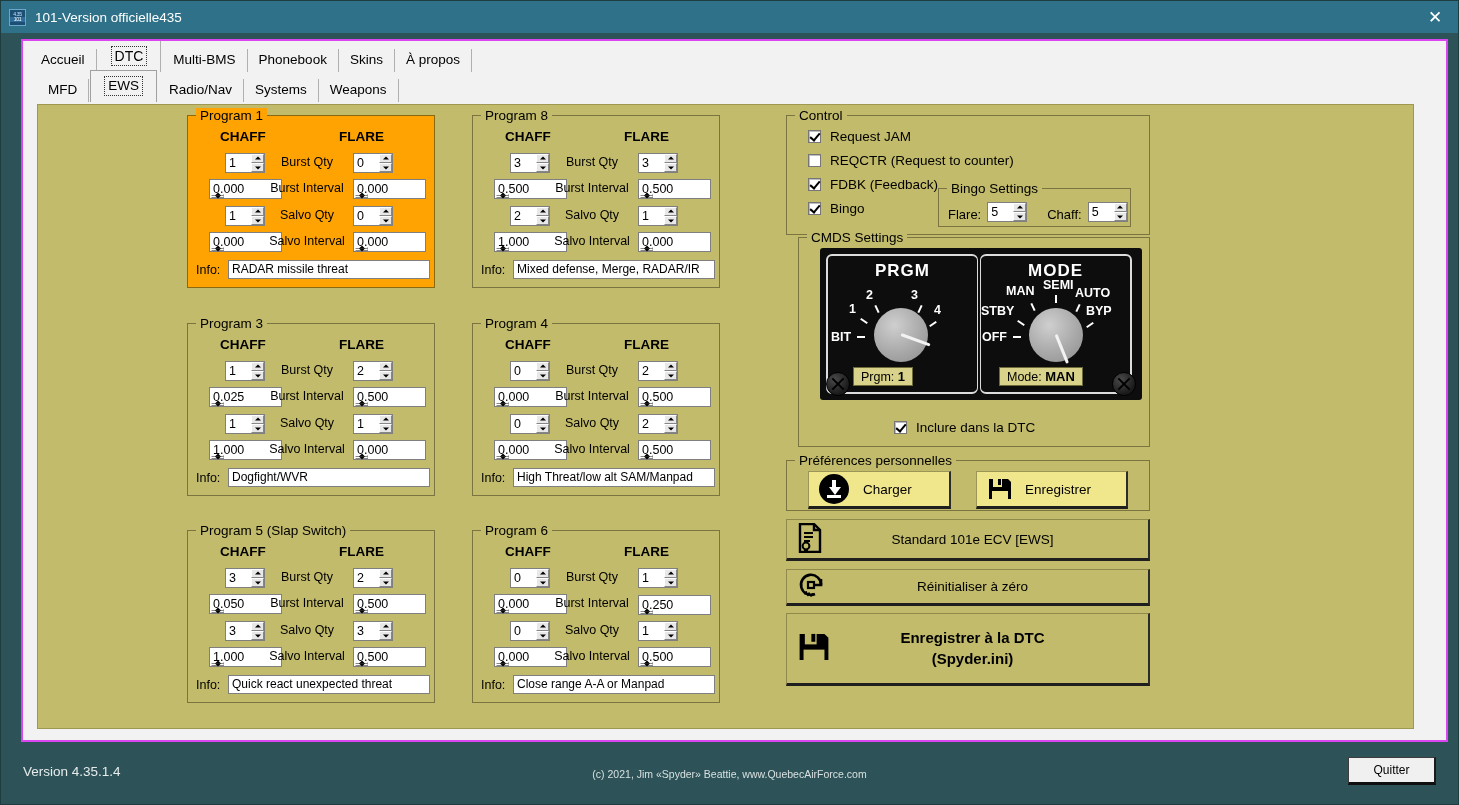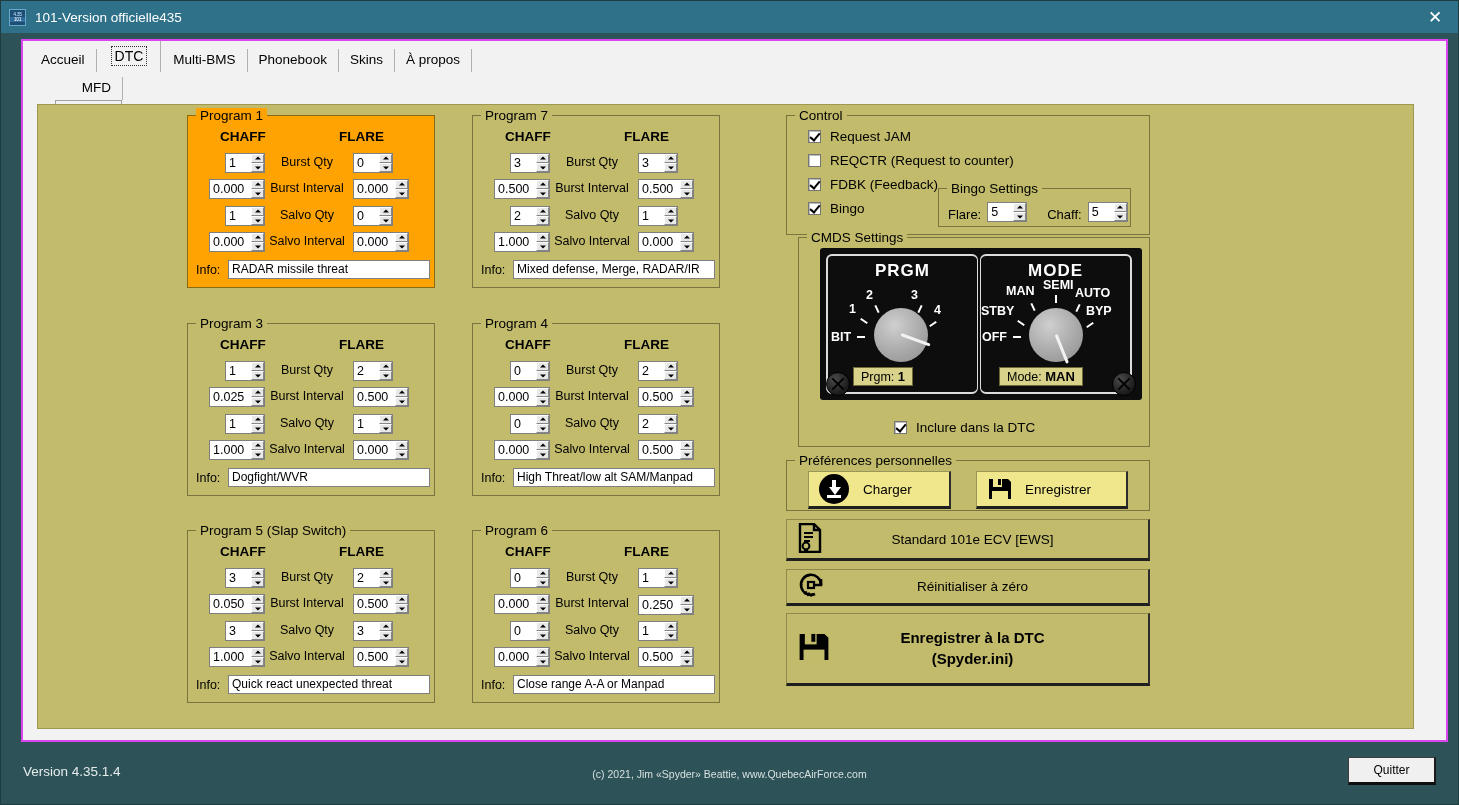--- a/index.html
+++ b/index.html
@@ -36,21 +36,21 @@
   }
 
   
   #client { position:absolute; left:20px; top:38px; width:1427px; height:703px; }
   #outer-tabs-panel {
     position:absolute; left:0; top:0; width:1427px; height:703px;
     background:#f2f2f2; border:2px solid #d946ef;
   }
   .tabrow { position:absolute; display:flex; align-items:flex-end; }
   #tabrow1 { left:7px; top:6px; height:25px; }
-  #tabrow2 { left:14px; top:36px; height:25px;flex-direction:column; }
+  #tabrow2 { left:14px; top:36px; height:25px; }
   .tab {
     font-size:13.5px; padding:3px 11px 4px 11px; background:#f2f2f2;
     border-right:1px solid #b0b0b0; cursor:pointer; white-space:nowrap;
     color:#000; line-height:16px;
   }
   .tab.sel {
     background:#f2f2f2; border:1px solid #a0a0a0; border-bottom:none;
     position:relative; padding:5px 13px 6px 13px; top:0px; margin:0 1px;
     border-right:1px solid #a0a0a0;
   }
@@ -110,21 +110,21 @@
     position:relative;
   }
   .spin .btns div::after {
     content:""; position:absolute; left:50%; top:50%;
     transform:translate(-50%,-50%);
     border-left:3px solid transparent; border-right:3px solid transparent;
   }
   .spin .btns div.up::after { border-bottom:3px solid #000; margin-top:-1px;}
   .spin .btns div.dn::after { border-top:3px solid #000; }
   .spin.w3 { width:40px; }
-  .spin.w5 { width:56px; }
+  .spin.w5 { width:73px;flex-direction:column; }
 
   
   .inforow { position:absolute; left:9px; bottom:9px; display:flex; align-items:center; z-index:2; }
   .inforow .lbl { font-size:12.5px; width:32px; }
   .inforow .txt {
     width:200px; height:19px; background:#fff; border:1px solid #7f7f7f;
     font-size:12px; line-height:17px; padding:0 3px; overflow:hidden;
     white-space:nowrap; color:#000;
   }
   .prog .inforow .txt { width:202px; }
@@ -330,21 +330,21 @@
                   <div class="dn"></div>
                 </div>
               </div>
               <div class="inforow">
                 <span class="lbl">Info:</span>
                 <div class="txt">RADAR missile threat</div>
               </div>
             </div>
             <div class="group prog" style="left: 434px; top: 3px;">
               <div class="gb"></div>
-              <div class="glabel">Program 7</div>
+              <div class="glabel">Program 8</div>
               <div class="hdr chaff">CHAFF</div>
               <div class="hdr flare">FLARE</div>
               <div class="spin w3" style="left: 38px; top: 45px;">
                 <div class="val">3</div>
                 <div class="btns">
                   <div class="up"></div>
                   <div class="dn"></div>
                 </div>
               </div>
               <div class="prowlabel" style="top: 47px;">Burst Qty</div>

